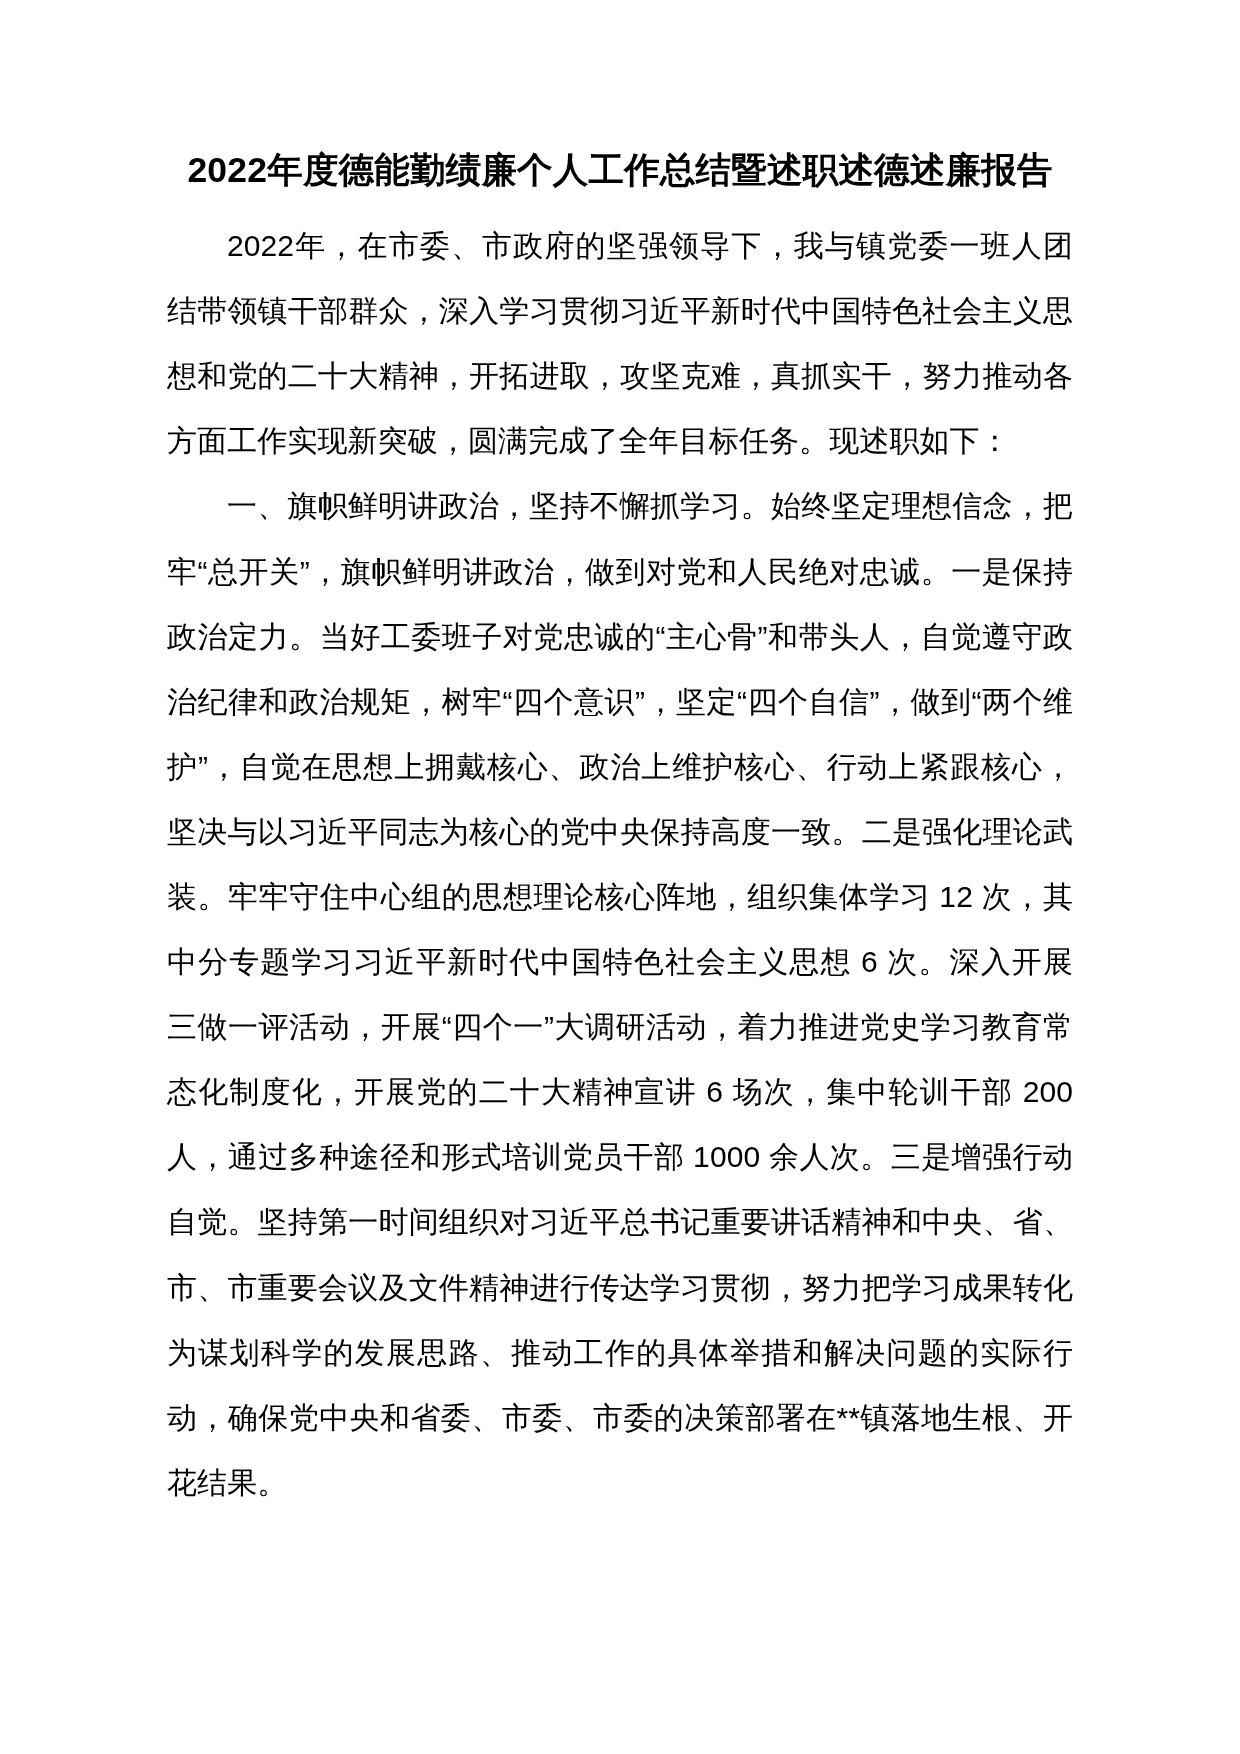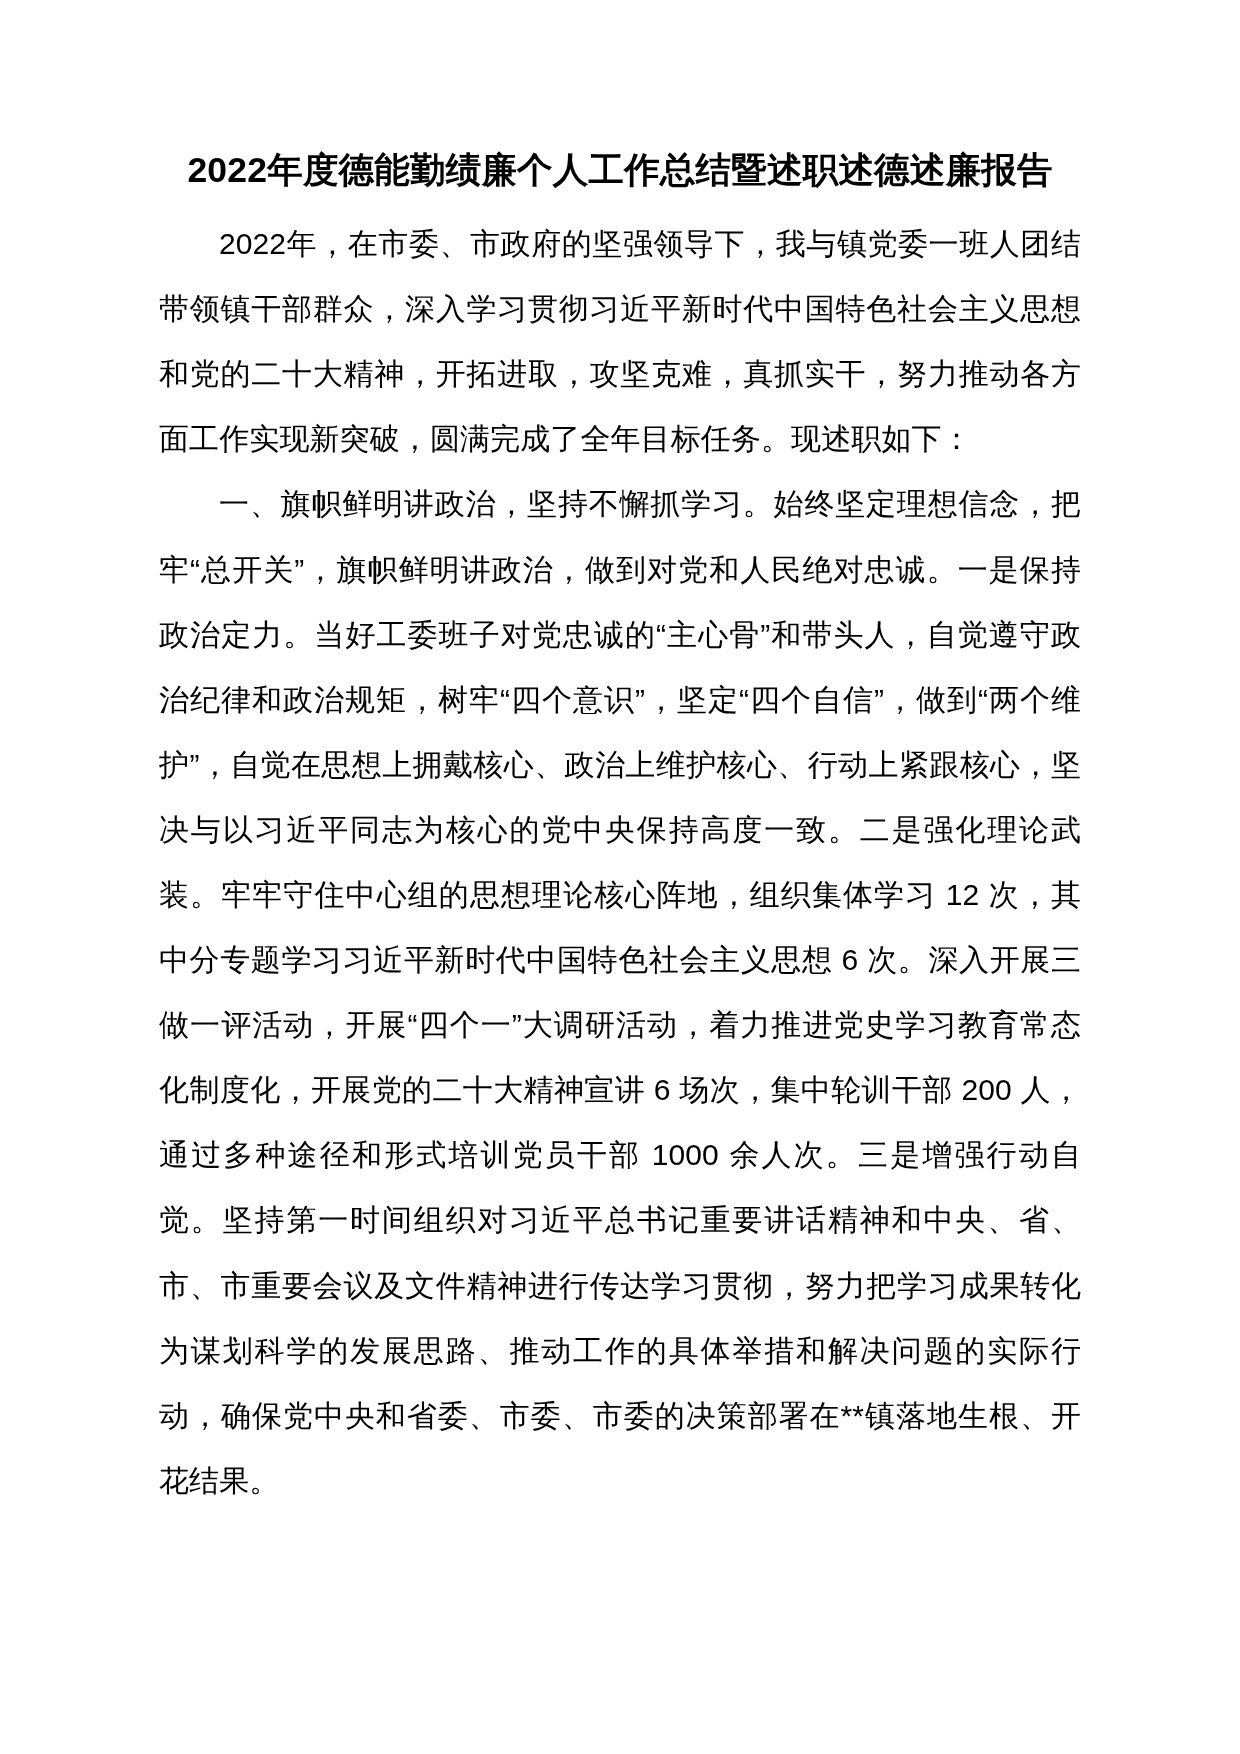--- a/index.html
+++ b/index.html
@@ -25,21 +25,21 @@
   .doc-title {
     font-size: 35.5px;
     font-weight: 700;
     text-align: center;
     line-height: 1.72;
     letter-spacing: 0.2px;
     margin: 0 0 10px 0;
     padding: 0 6px;
   }
   .doc-body {
-    margin: 4px;
+    margin: 12px;
   }
   .para {
     font-size: 30px;
     line-height: 2.17;
     text-align: justify;
     text-align-last: left;
     text-justify: inter-character;
     margin: 0;
     letter-spacing: 0.1px;
     word-break: break-all;

